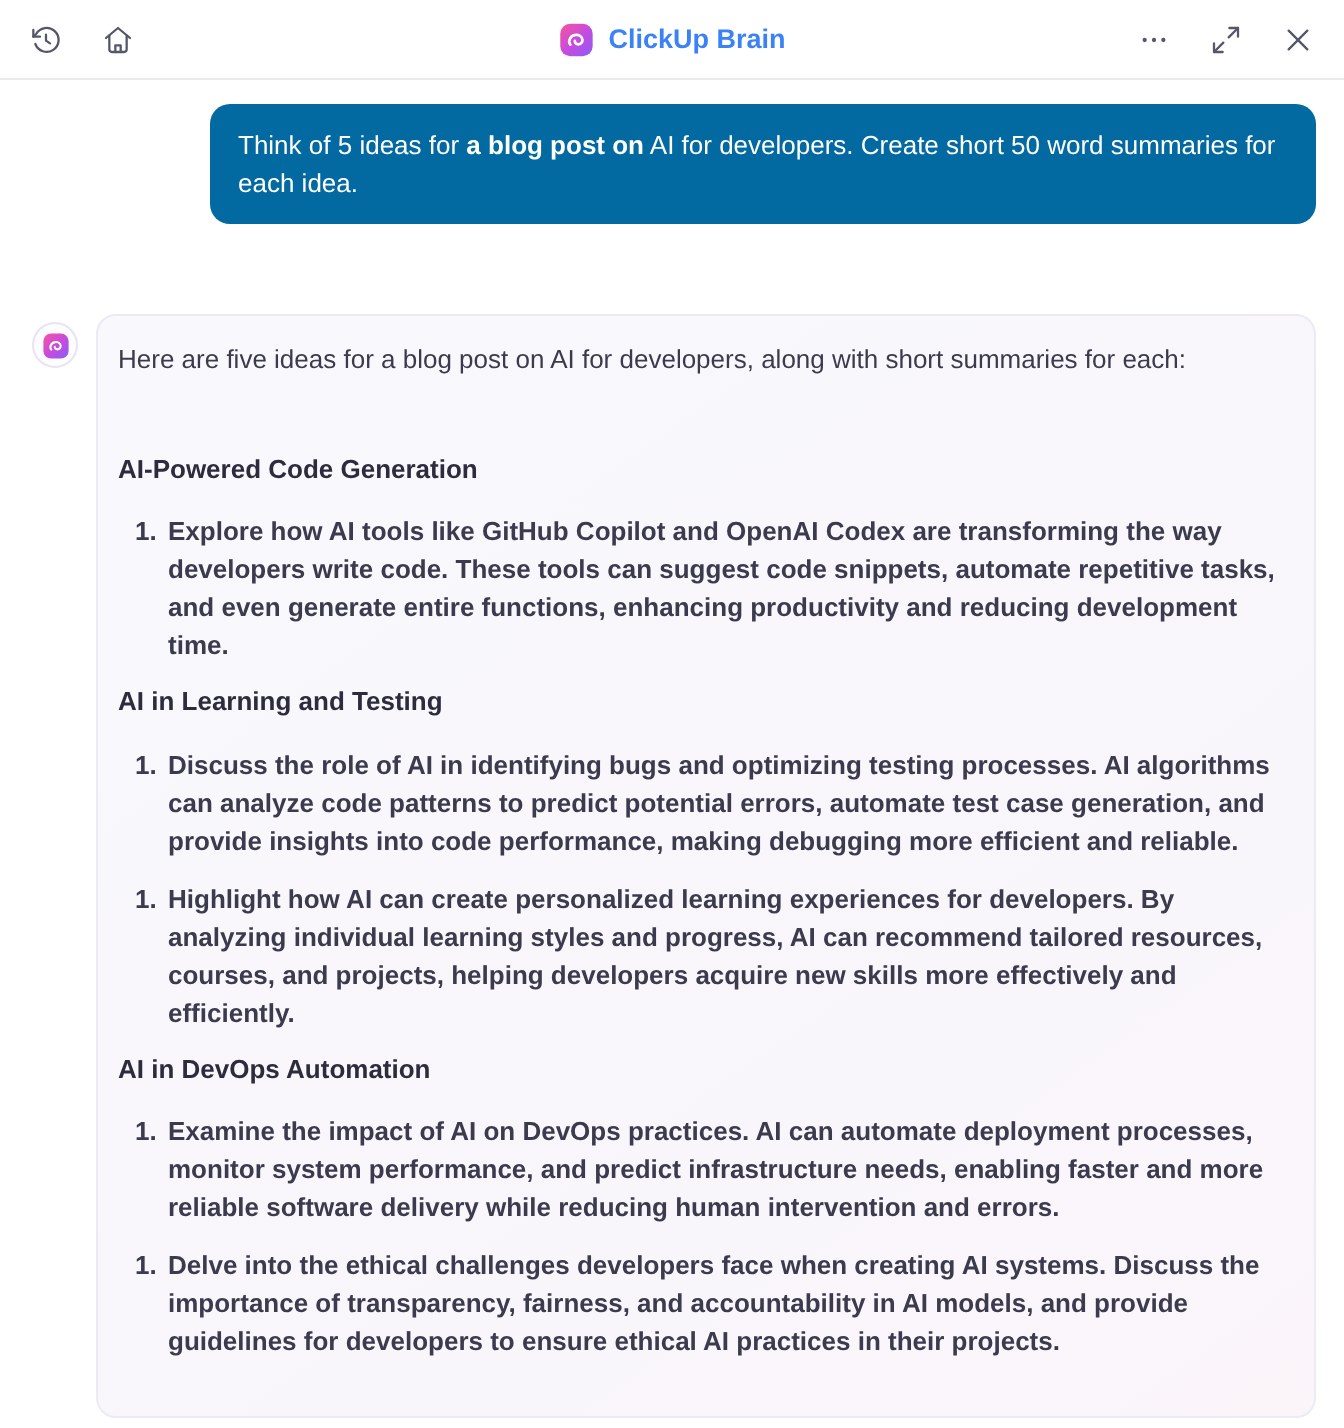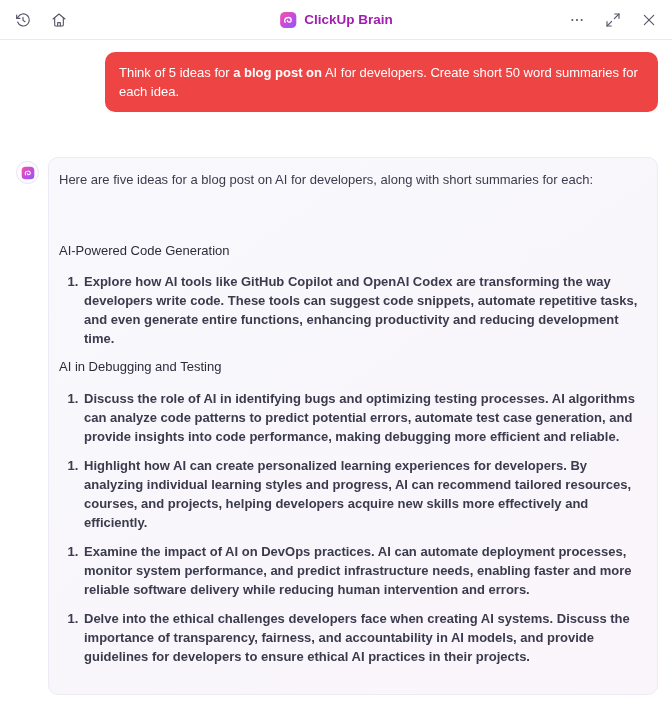--- a/index.html
+++ b/index.html
@@ -28,26 +28,26 @@
     width: 18px; height: 18px;
     display: inline-flex; align-items: center; justify-content: center;
     color: #56566a; cursor: pointer; background: none; border: none; padding: 0;
   }
   .icon-btn svg { width: 16px; height: 16px; }
   .header-center {
     position: absolute; left: 50%; top: 50%;
     transform: translate(-50%, -50%);
     display: flex; align-items: center; gap: 7px;
   }
-  .header-title { font-size: 13.5px; font-weight: 600; color: #a21caf; }
+  .header-title { font-size: 13.5px; font-weight: 600; color: #3b82f6; }
 
   
   .user-bubble {
     margin: 12px 14px 0 105px;
-    background: #ef4444;
+    background: #0369a1;
     color: #ffffff;
     border-radius: 10px;
     padding: 11px 14px;
     font-size: 13px;
     line-height: 19px;
   }
   .user-bubble b { font-weight: 700; }
 
   
   .ai-row {
@@ -68,24 +68,24 @@
     flex: 1;
     margin-left: 9px;
     background: linear-gradient(145deg, #f8f8fd 0%, #f9f6fb 70%, #fbf5fa 100%);
     border: 1px solid #eceaf4;
     border-radius: 10px;
     padding: 13px 14px 18px 10px;
     font-size: 13px;
     line-height: 18.5px;
     color: #3b3b4d;
   }
-  .intro { margin-bottom: 52px; }
+  .intro { margin-bottom: 36px; }
   .section h3 {
     font-size: 13px;
-    font-weight: 400;
+    font-weight: 700;
     color: #2c2c3c;
     margin-bottom: 12px;
   }
   .section ol {
     margin: 0 0 10px 0;
     padding-left: 23px;
     font-weight: bold;
   }
   .section li { line-height: 19px; padding-left: 2px; }
 </style>
@@ -175,33 +175,34 @@
     <p class="intro">Here are five ideas for a blog post on AI for developers, along with short summaries for each:</p>
 
     <div class="section">
       <h3>AI-Powered Code Generation</h3>
       <ol>
           <li>Explore how AI tools like GitHub Copilot and OpenAI Codex are transforming the way developers write code. These tools can suggest code snippets, automate repetitive tasks, and even generate entire functions, enhancing productivity and reducing development time.</li>
         </ol>
     </div>
 
     <div class="section">
-      <h3>AI in Debugging and Testing</h3>
+      <h3>AI in Learning and Testing</h3>
       <ol>
           <li>Discuss the role of AI in identifying bugs and optimizing testing processes. AI algorithms can analyze code patterns to predict potential errors, automate test case generation, and provide insights into code performance, making debugging more efficient and reliable.</li>
         </ol>
     </div>
 
     <div class="section">
       <ol>
           <li>Highlight how AI can create personalized learning experiences for developers. By analyzing individual learning styles and progress, AI can recommend tailored resources, courses, and projects, helping developers acquire new skills more effectively and efficiently.</li>
         </ol>
     </div>
 
     <div class="section">
+      <h3>AI in DevOps Automation</h3>
       <ol>
           <li>Examine the impact of AI on DevOps practices. AI can automate deployment processes, monitor system performance, and predict infrastructure needs, enabling faster and more reliable software delivery while reducing human intervention and errors.</li>
         </ol>
     </div>
 
     <div class="section">
       <ol>
           <li>Delve into the ethical challenges developers face when creating AI systems. Discuss the importance of transparency, fairness, and accountability in AI models, and provide guidelines for developers to ensure ethical AI practices in their projects.</li>
         </ol>
     </div>

